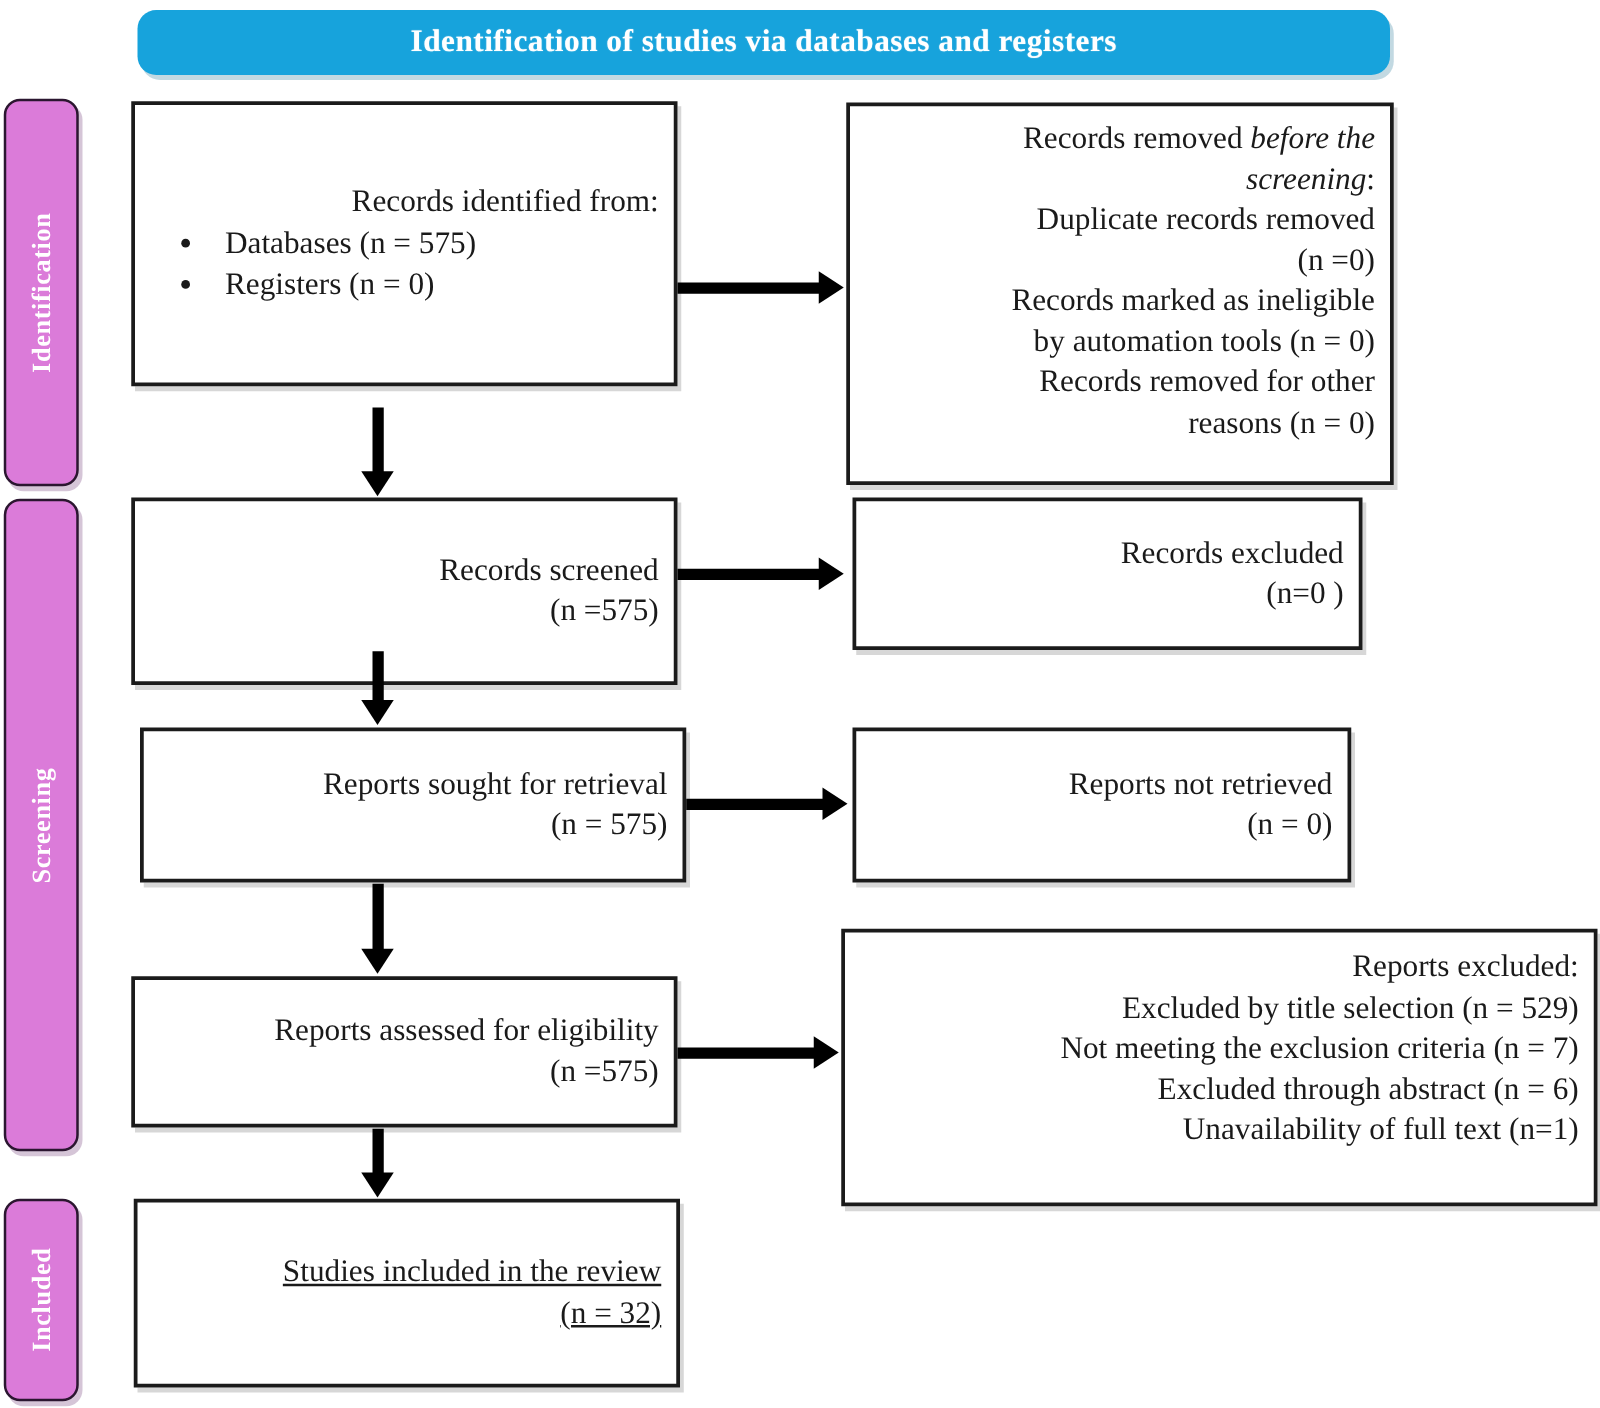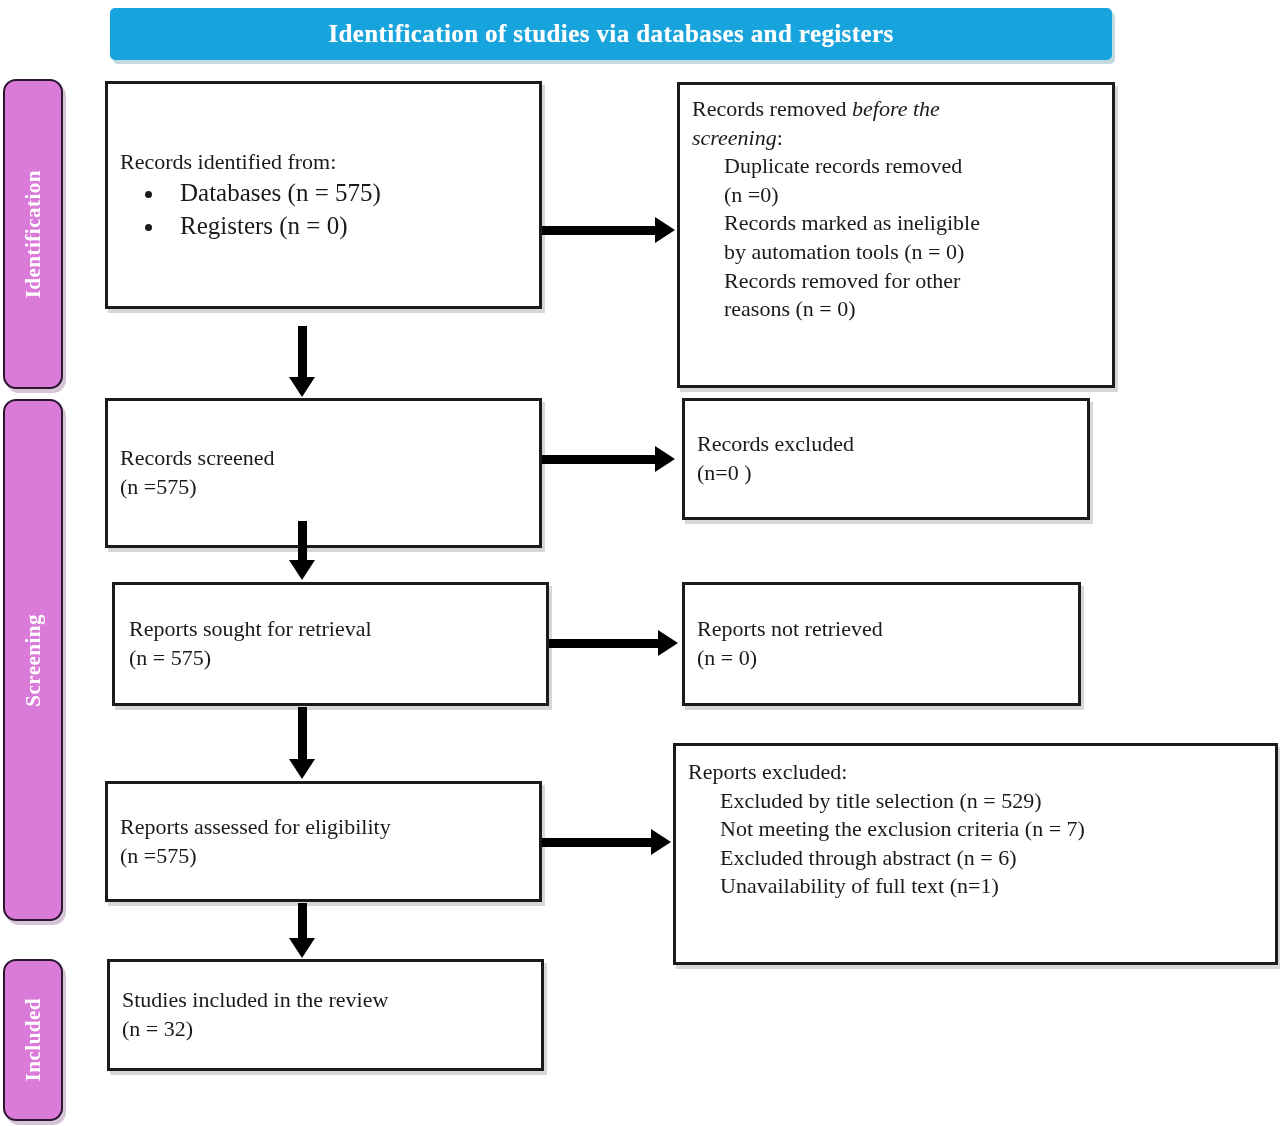--- a/index.html
+++ b/index.html
@@ -17,21 +17,21 @@
   }
 
   
   .banner {
     position: absolute;
     left: 110px;
     top: 8px;
     width: 1002px;
     height: 52px;
     background: #17a3dc;
-    border-radius: 5px;
+    border-radius: 15px;
     box-shadow: 3px 4px 0 0 rgba(120,170,190,0.45);
     display: flex;
     align-items: center;
     justify-content: center;
   }
   .banner-text {
     color: #ffffff;
     font-family: "Liberation Serif", "DejaVu Serif", serif;
     font-weight: bold;
     font-size: 25px;
@@ -75,23 +75,24 @@
     border: 3px solid #1b1b1b;
     box-shadow: 3px 4px 0 0 rgba(140,140,140,0.35);
     box-sizing: border-box;
     padding: 8px 12px;
     display: flex;
     flex-direction: column;
     justify-content: center;
   }
   .box p {
     margin: 0;
-    font-size: 22px;
+    font-size: 25px;
     line-height: 1.30;
     white-space: nowrap;
+    text-align: right;
   }
   .box ul {
     margin: 0;
     padding: 0 0 0 46px;
     list-style: disc;
   }
   .box ul li {
     font-size: 25px;
     line-height: 1.32;
     white-space: nowrap;
@@ -105,21 +106,21 @@
   #box-removed         { left: 677px; top: 82px;  width: 438px; height: 306px;
                          padding-top: 10px; justify-content: flex-start; }
   #box-screened        { left: 105px; top: 398px; width: 437px; height: 150px; }
   #box-excluded        { left: 682px; top: 398px; width: 408px; height: 122px; }
   #box-sought          { left: 112px; top: 582px; width: 437px; height: 124px;
                          padding-left: 14px; }
   #box-notretrieved    { left: 682px; top: 582px; width: 399px; height: 124px; }
   #box-assessed        { left: 105px; top: 781px; width: 437px; height: 121px; }
   #box-repexcluded     { left: 673px; top: 743px; width: 605px; height: 222px;
                          padding-top: 12px; justify-content: flex-start; }
-  #box-studiesincluded { left: 107px; top: 959px; width: 437px; height: 112px; }
+  #box-studiesincluded { left: 107px; top: 959px; width: 437px; height: 151px; text-decoration: underline; }
 
   
   .h-arrow {
     position: absolute;
     height: 9px;
     background: #000000;
   }
   .h-arrow::after {
     content: "";
     position: absolute;

